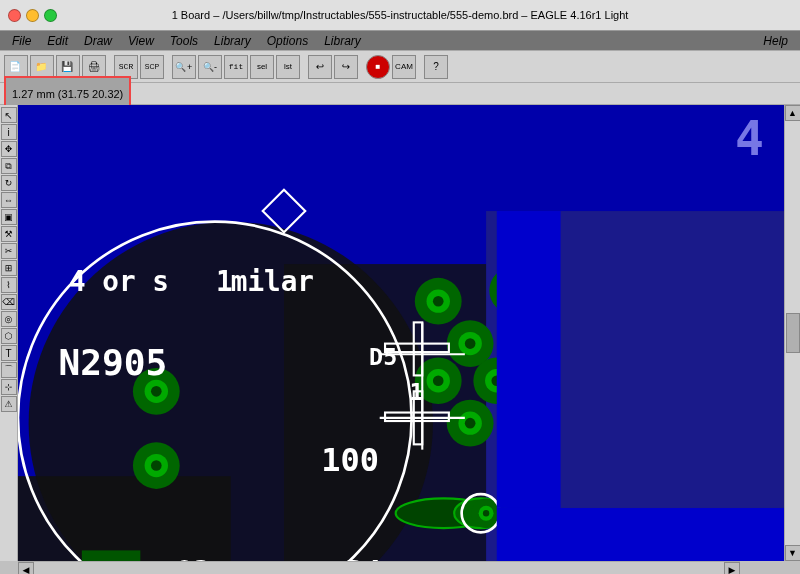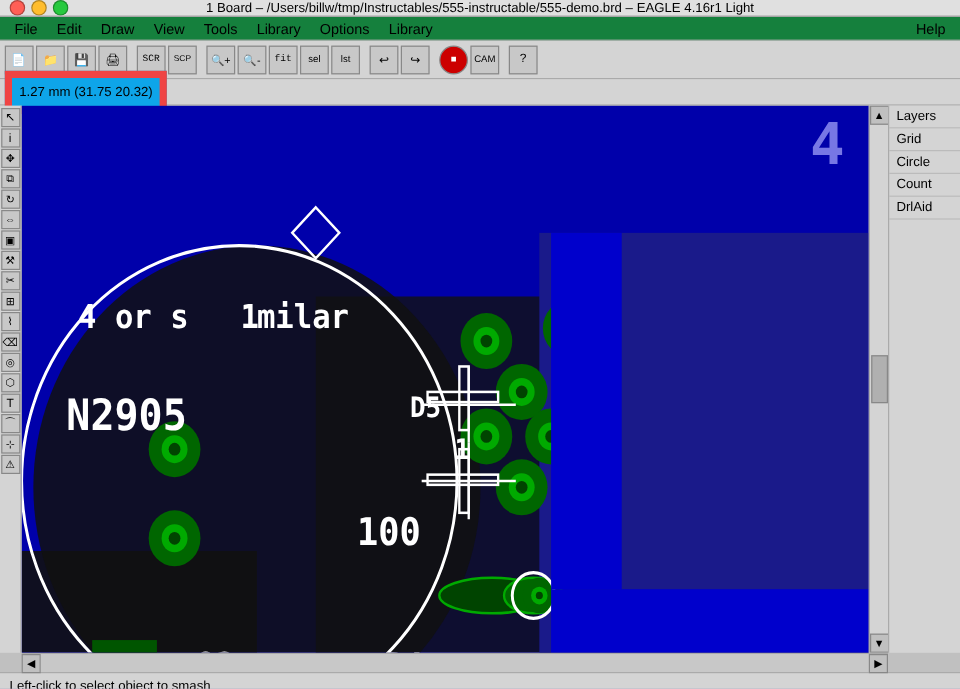--- a/index.html
+++ b/index.html
@@ -1,21 +1,21 @@
 <!DOCTYPE html>
 <html><head>
   <meta charset="utf-8">
   <style>
     * { margin: 0; padding: 0; box-sizing: border-box; }
     body { width: 800px; height: 574px; background: #c0c0c0; font-family: 'Arial', sans-serif; font-size: 12px; overflow: hidden; }
 
     
     .title-bar {
       background: #e0e0e0;
-      height: 14px;
+      height: 31px;
       display: flex;
       align-items: center;
       justify-content: center;
       border-bottom: 1px solid #999;
       position: relative;
     }
     .title-bar-buttons {
       position: absolute;
       left: 8px;
       display: flex;
@@ -26,26 +26,27 @@
       width: 13px; height: 13px; border-radius: 50%;
       border: 1px solid rgba(0,0,0,0.3);
     }
     .tb-btn.close { background: #ff5f56; }
     .tb-btn.min { background: #ffbd2e; }
     .tb-btn.max { background: #27c93f; }
     .title-text { font-size: 11px; color: #000; }
 
     
     .menu-bar {
-      background: #15803d;
+      background: #737373;
       height: 20px;
       display: flex;
       align-items: flex-start;
       border-bottom: 1px solid #aaa;
       padding: 0 4px;
+      font-style: italic;
     }
     .menu-item {
       padding: 0 8px;
       font-size: 12px;
       cursor: pointer;
       height: 100%;
       display: flex;
       align-items: center;
     }
     .menu-help { margin-left: auto; }
@@ -72,22 +73,22 @@
     
     .coord-bar {
       background: #d4d4d4;
       height: 22px;
       display: flex;
       align-items: center;
       border-bottom: 1px solid #aaa;
       padding: 0 4px;
     }
     .coord-box {
-      background: #0ea5e9;
-      border: 6px solid #ef4444;
+      background: #a3a3a3;
+      border: 2px solid #ef4444;
       padding: 1px 6px;
       font-size: 11px;
       height: 36px;
       display: flex; align-items: center;
     }
 
     
     .main-area {
       display: flex;
       height: calc(574px - 22px - 20px - 32px - 22px - 22px);
@@ -386,27 +387,20 @@
 
     <div class="scrollbar-right">
       <div class="sb-arrow">▲</div>
       <div style="flex:1; background:#c0c0c0;"></div>
       <div class="sb-thumb"></div>
       <div style="flex:1; background:#c0c0c0;"></div>
       <div class="sb-arrow">▼</div>
     </div>
   </div>
 
-  <div class="right-panel">
-    <div class="rp-item">Layers</div>
-    <div class="rp-item">Grid</div>
-    <div class="rp-item">Circle</div>
-    <div class="rp-item">Count</div>
-    <div class="rp-item">DrlAid</div>
-  </div>
 
 </div>
 
 <div class="bottom-scrollbar" style="margin-left:18px; width: calc(800px - 78px);">
   <div class="bs-arrow">◀</div>
   <div class="bs-track"></div>
   <div class="bs-arrow">▶</div>
 </div>
 
 <div class="status-bar">

